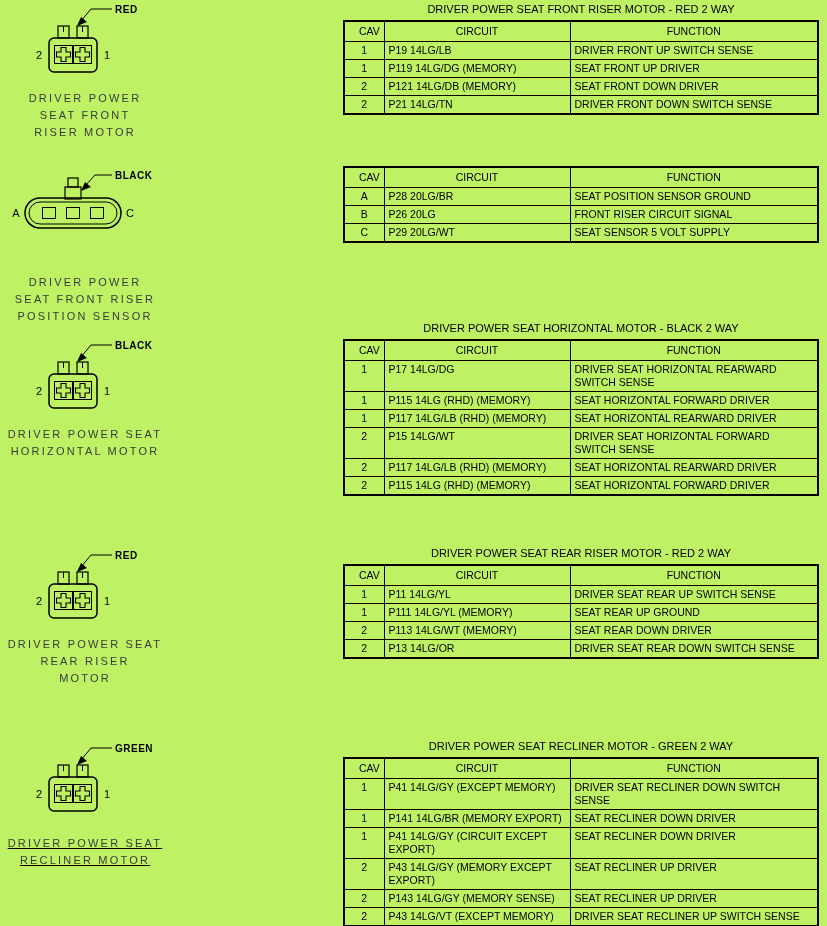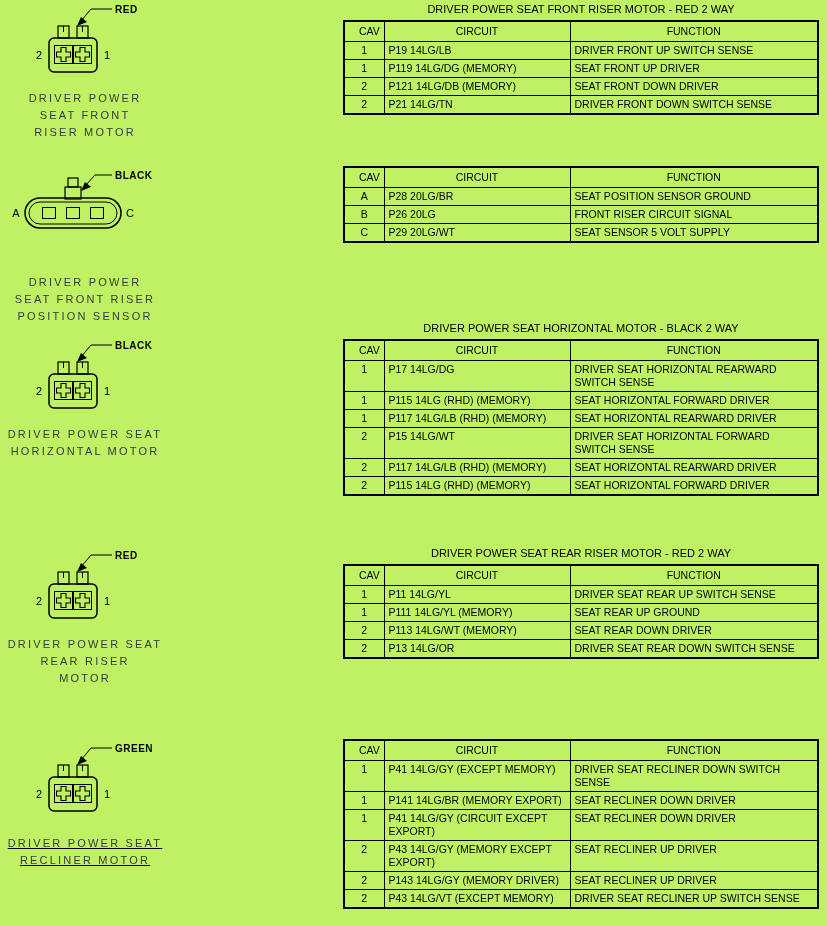--- a/index.html
+++ b/index.html
@@ -294,20 +294,21 @@
       <path d="M77,47.5 h5 v4.5 h4.5 v5 h-4.5 v4.5 h-5 v-4.5 h-4.5 v-5 h4.5 z" fill="none" stroke="#000" stroke-width="1.1"></path>
       <text class="pin-num" x="36" y="59" text-anchor="middle">2</text>
       <text class="pin-num" x="104" y="59" text-anchor="middle">1</text>
     </svg>
     <div class="caption" style="margin-top:8px;">
       <div>DRIVER POWER SEAT</div>
       <div>RECLINER MOTOR</div>
     </div>
   </div>
   <div class="table-wrap" style="top:739px;">
+    <div class="table-title">DRIVER POWER SEAT RECLINER MOTOR - GREEN 2 WAY</div>
     <table class="pin-table">
       <colgroup>
           <col style="width:40px">
           <col style="width:186px">
           <col>
         </colgroup>
       <thead>
         <tr>
           <th>CAV</th>
           <th>CIRCUIT</th>
@@ -330,21 +331,21 @@
             <td class="cell-circuit">P41 14LG/GY (CIRCUIT EXCEPT EXPORT)</td>
             <td class="cell-function">SEAT RECLINER DOWN DRIVER</td>
           </tr>
           <tr>
             <td class="cell-cav">2</td>
             <td class="cell-circuit">P43 14LG/GY (MEMORY EXCEPT EXPORT)</td>
             <td class="cell-function">SEAT RECLINER UP DRIVER</td>
           </tr>
           <tr>
             <td class="cell-cav">2</td>
-            <td class="cell-circuit">P143 14LG/GY (MEMORY DRIVER)</td>
+            <td class="cell-circuit">P143 14LG/GY (MEMORY SENSE)</td>
             <td class="cell-function">SEAT RECLINER UP DRIVER</td>
           </tr>
           <tr>
             <td class="cell-cav">2</td>
             <td class="cell-circuit">P43 14LG/VT (EXCEPT MEMORY)</td>
             <td class="cell-function">DRIVER SEAT RECLINER UP SWITCH SENSE</td>
           </tr>
         </tbody>
     </table>
   </div>

